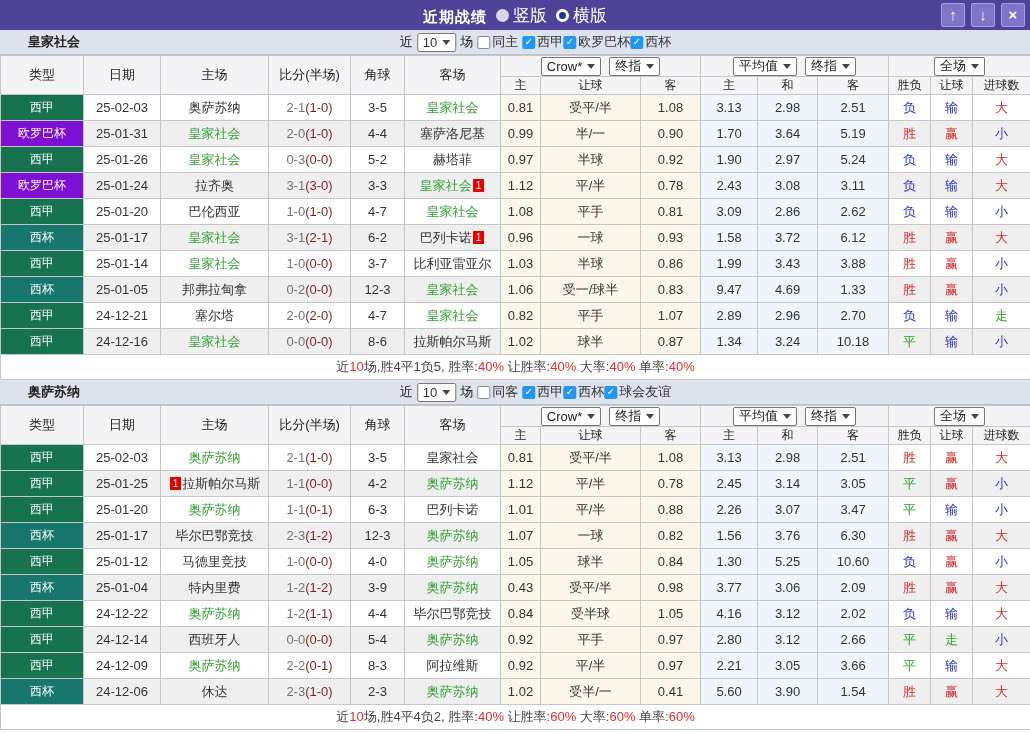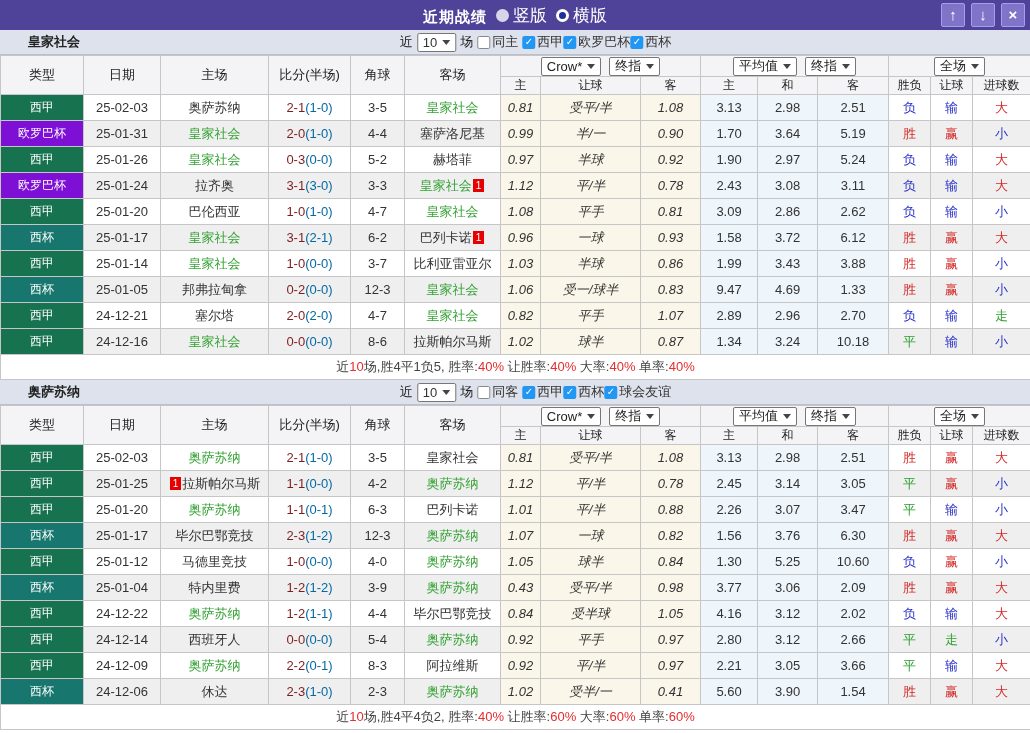--- a/index.html
+++ b/index.html
@@ -49,29 +49,29 @@
   .cbx.off { background: #fff; border: 1px solid #8a8a8a; }
   
   table { width: 1030px; border-collapse: collapse; table-layout: fixed; }
   th, td { border: 1px solid #c6c6c6; text-align: center; overflow: hidden; white-space: nowrap; }
   thead th { background: #f4f4f6; font-weight: normal; color: #222; }
   .selrow { height: 21px; margin-left: 6px; }
   .subrow th { height: 17px; font-size: 12px; }
   tbody td { height: 26px; font-size: 13px; }
   tbody tr:nth-child(even) td { background: #efefef; }
   tbody tr:nth-child(odd) td { background: #fff; }
-  tbody td.c-cream { background: #fbf6ea !important; font-style: italic; }
+  tbody td.c-cream { background: #fbf6ea !important; }
   tbody td.c-blue { background: #eef5fb !important; }
   td.typecell { color: #fff; font-size: 12px; }
   .t-liga  { background: #177250 !important; }
   .t-europa{ background: #7d10d4 !important; }
   .t-copa  { background: #17776f !important; }
   .name-green { color: #33a133; }
-  .s-main { color: #7f1d1d; }
-  .s-half { color: #0369a1; }
+  .s-main { color: #737373; }
+  .s-half { color: #7f1d1d; }
   .r-red { color: #d42a2a; } .r-blue { color: #2b32c8; } .r-green { color: #2d9e2d; }
   .rank-badge {
     display: inline-block; background: #e60000; color: #fff; font-size: 10px;
     line-height: 13px; padding: 0 3px; margin: 0 1px; vertical-align: 1px;
   }
   .summary td { height: 25px; background: #fff !important; color: #444; }
   .summary .red { color: #e52d2d; }
   .hsel-wrap { display: flex; justify-content: center; gap: 8px; align-items: center; }
 </style>
 </head>

